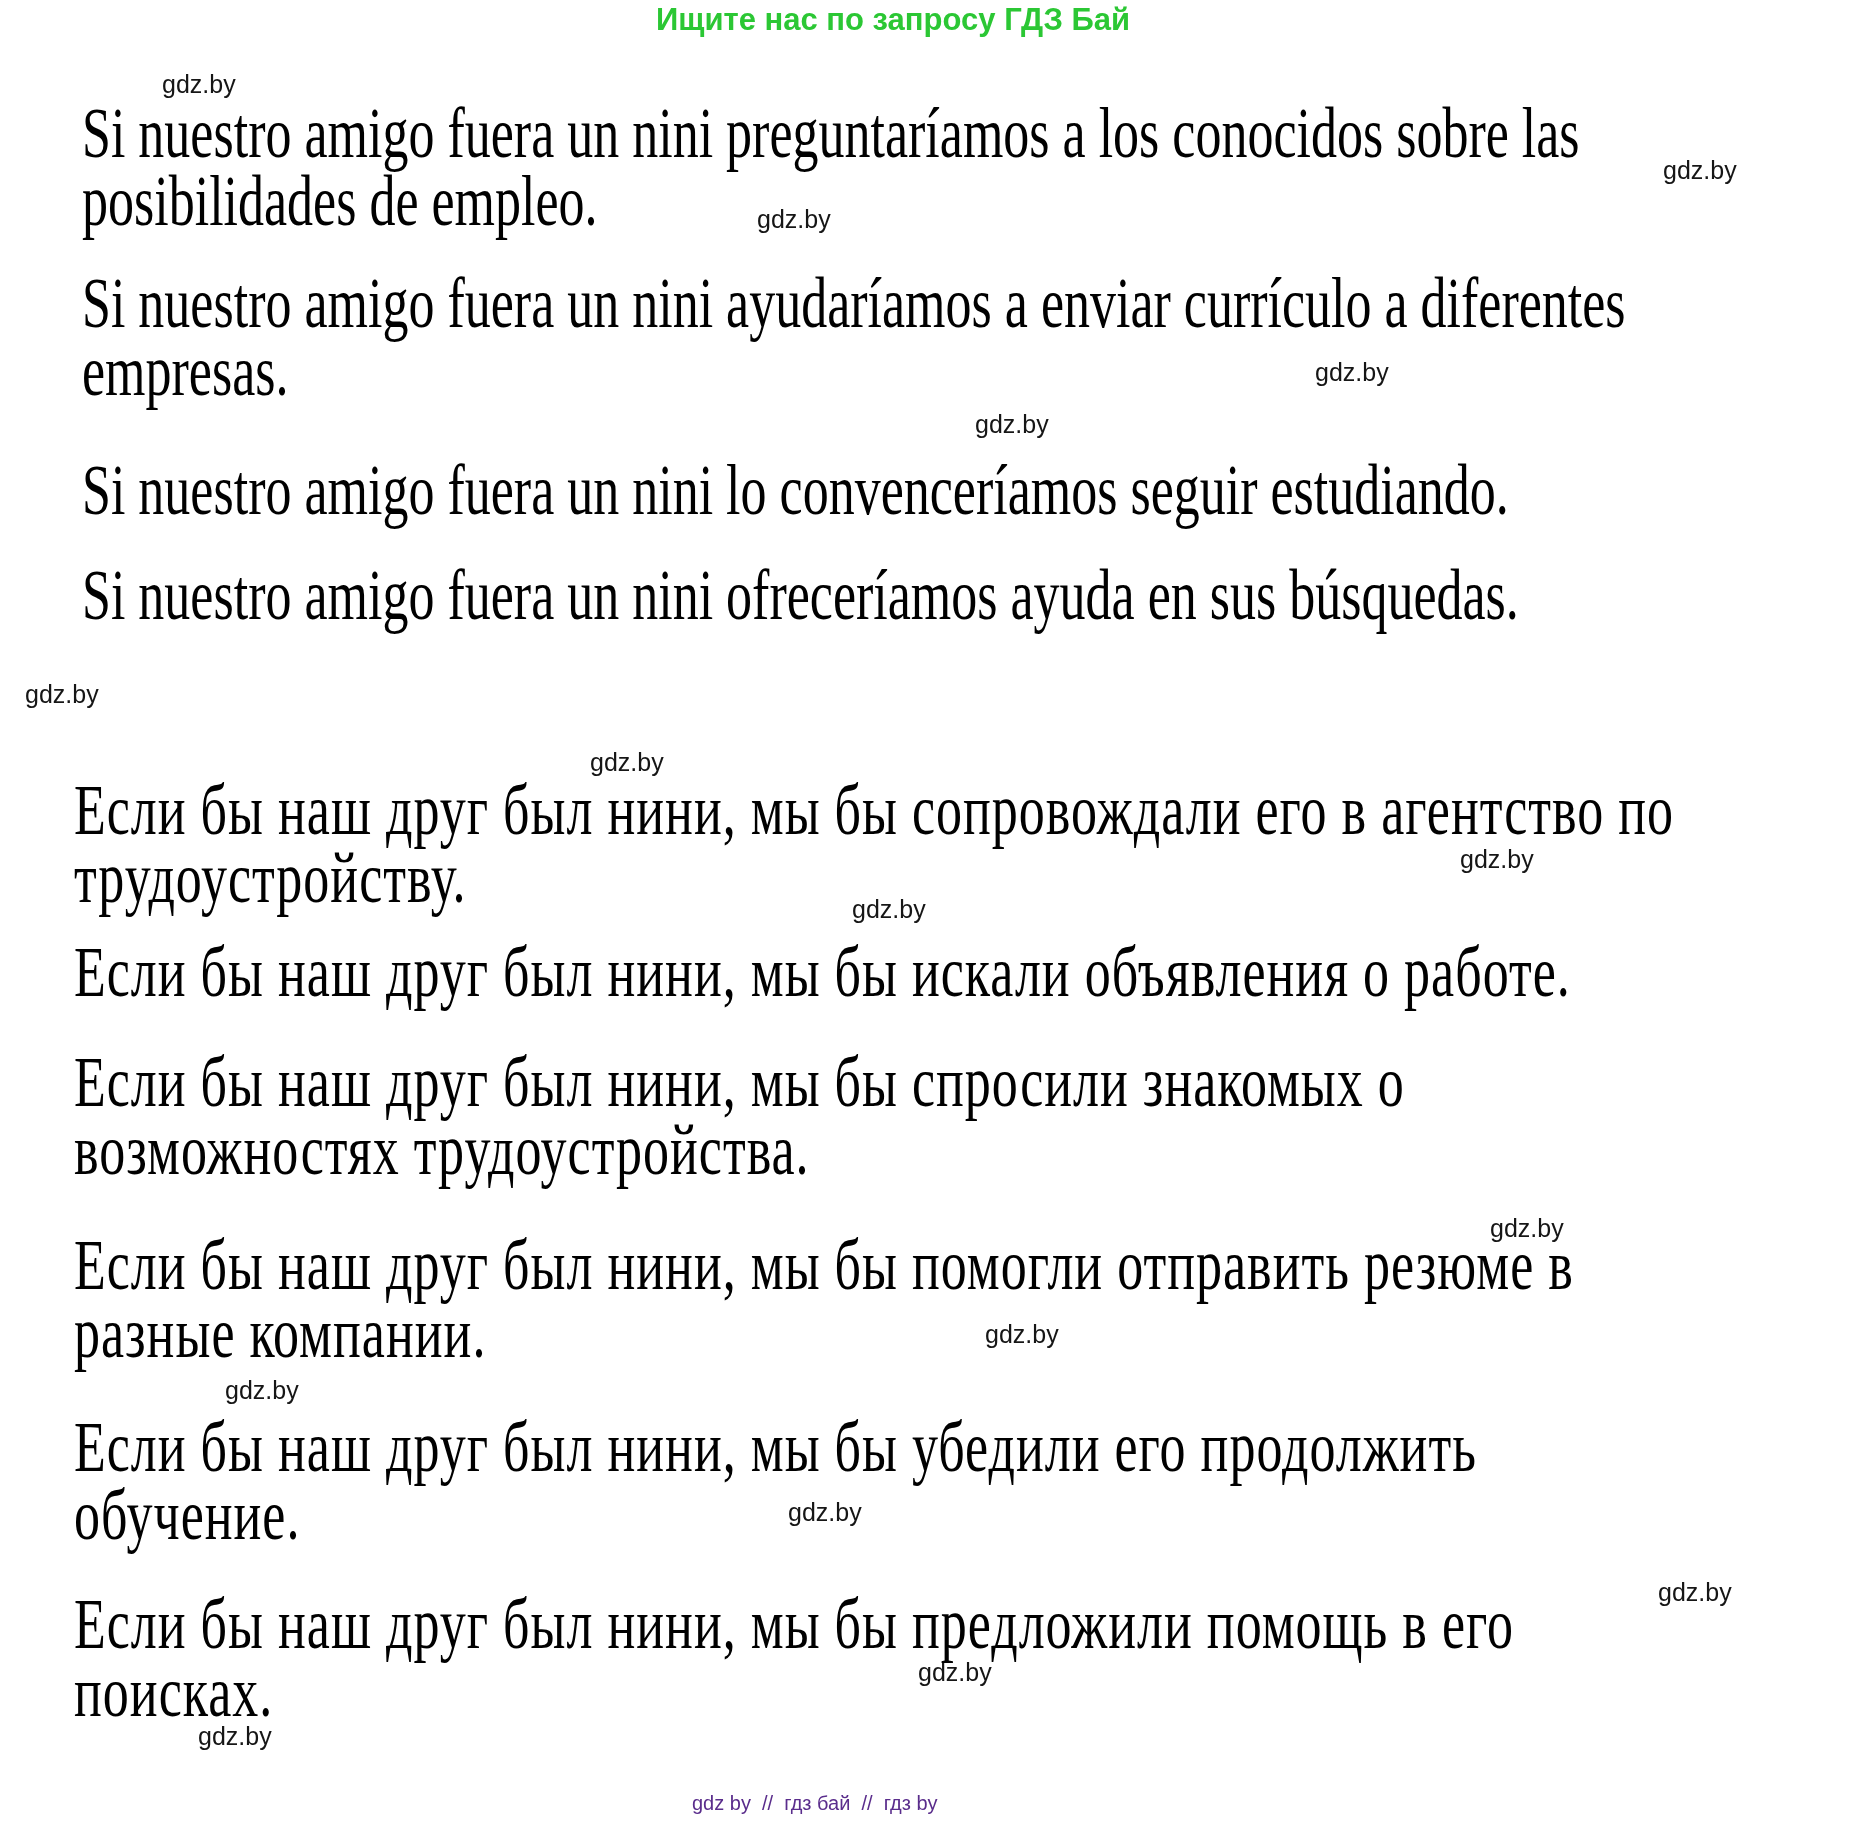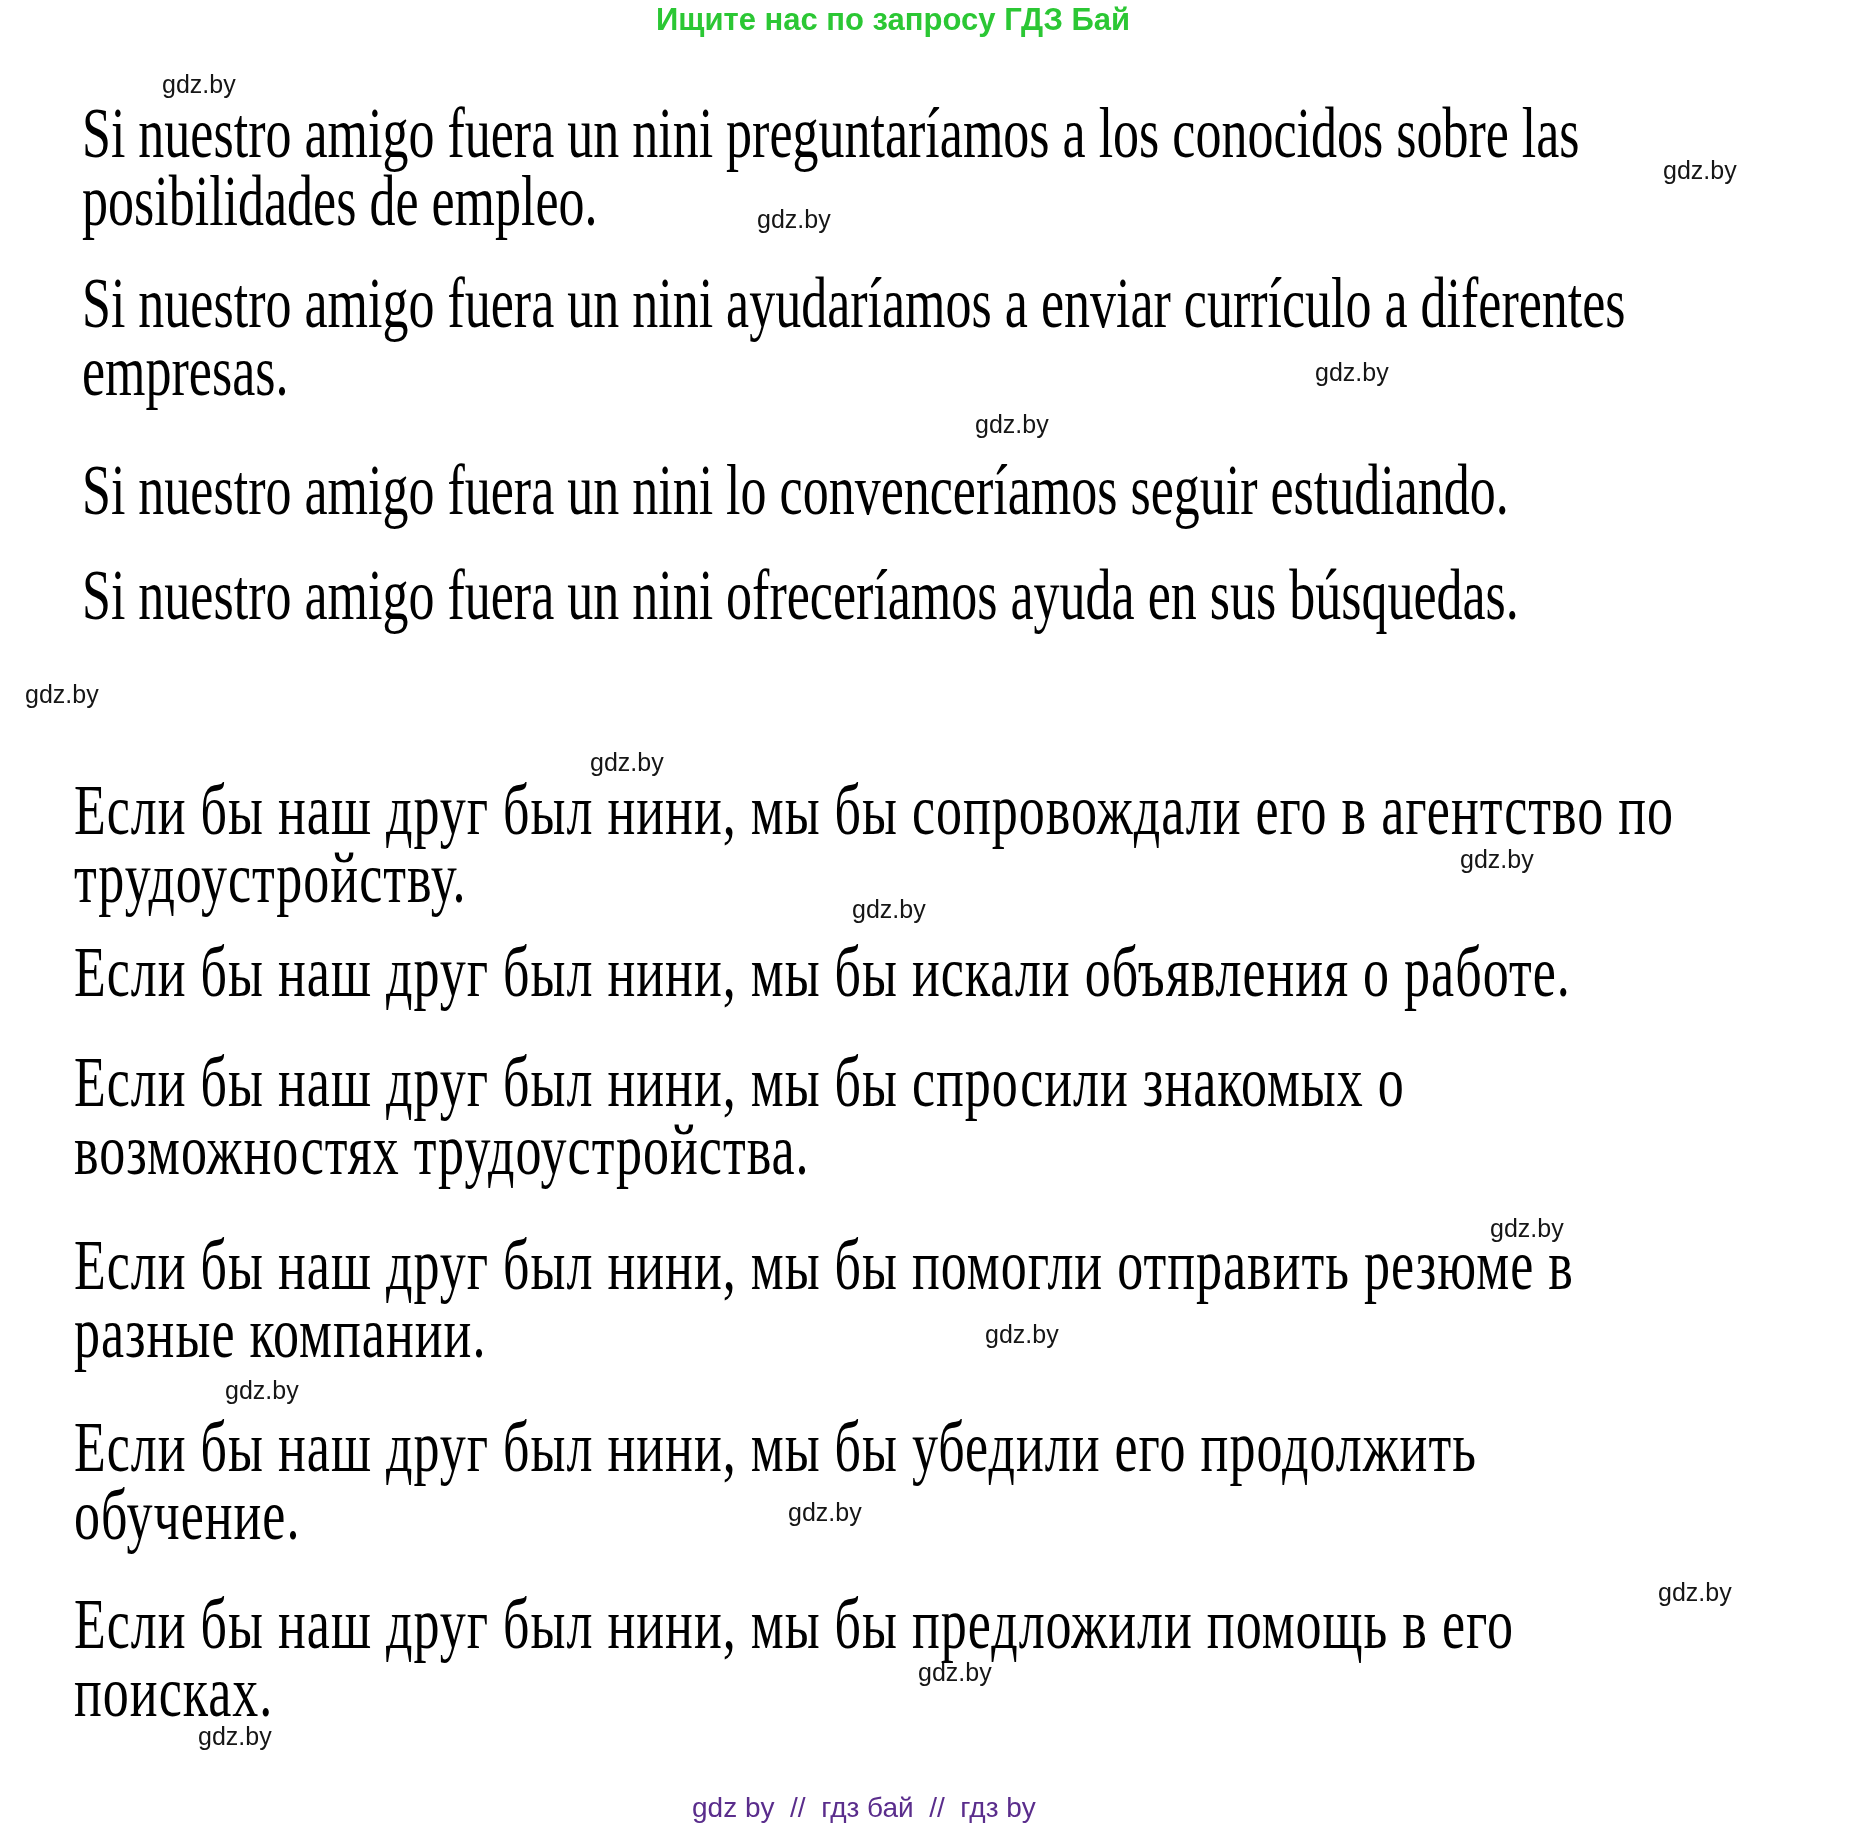--- a/index.html
+++ b/index.html
@@ -35,21 +35,21 @@
     color: #000000;
     transform: scaleY(1.4);
     transform-origin: 0 0;
     white-space: nowrap;
   }
   .para.ru { letter-spacing: 1px; }
   .footer {
     position: absolute;
     left: 692px;
     top: 1792px;
-    font-size: 28px;
+    font-size: 20px;
     white-space: pre;
     font-family: "Liberation Sans", sans-serif;
   }
 </style>
 </head>
 <body>
 
 <div class="page">
 
   <div class="promo-header" style="color: rgb(43, 199, 52);">Ищите нас по запросу ГДЗ Бай</div>

